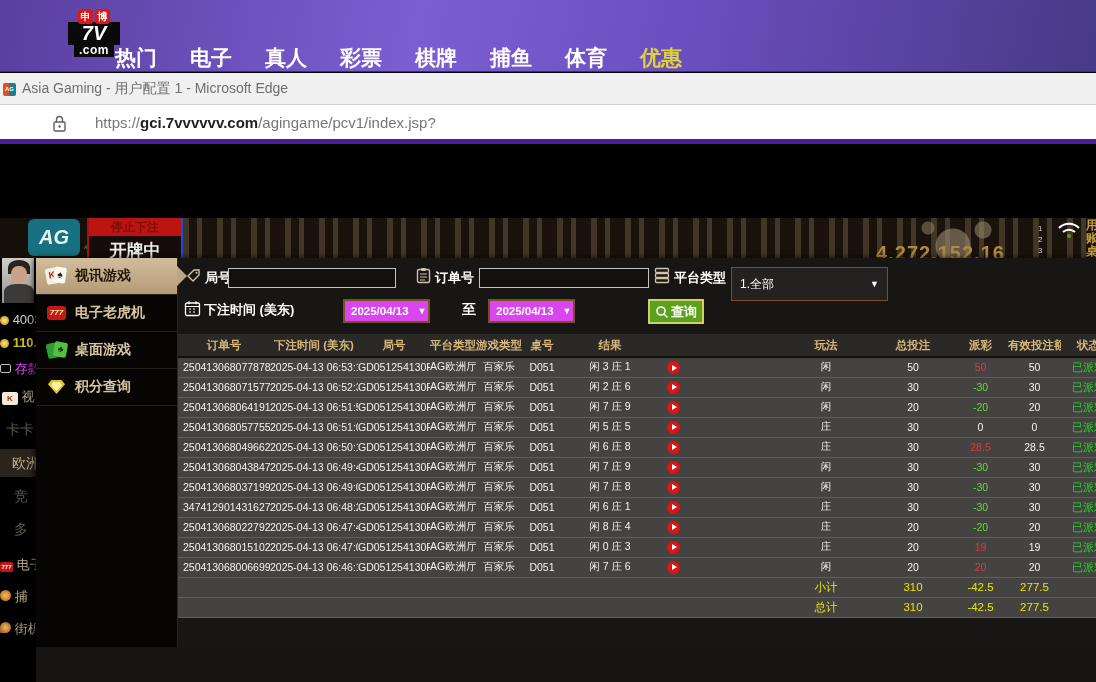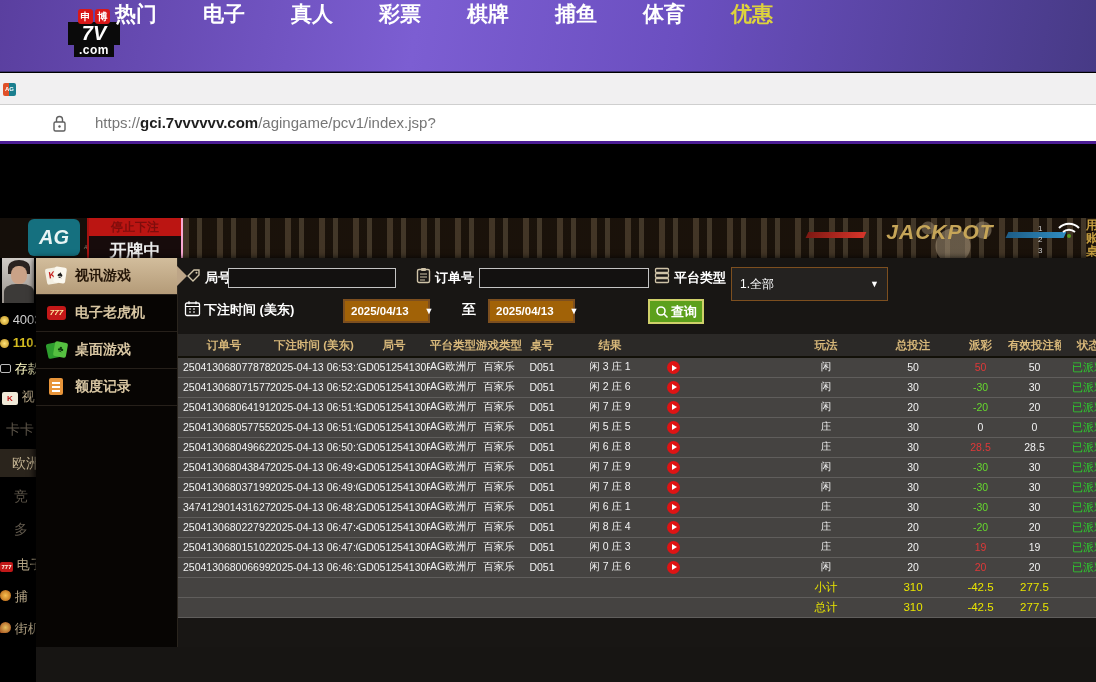--- a/index.html
+++ b/index.html
@@ -11,35 +11,35 @@
     background:linear-gradient(100deg,#5a3f9f 0%,#7c5ed2 38%,#6b4fc0 62%,#473a86 100%);
     border-bottom:1px solid #3a2f6e; }
   .logo { position:absolute; left:74px; top:9px; width:40px; display:flex; flex-direction:column; align-items:center; }
   .logo-tiles { display:flex; gap:2px; margin-bottom:-2px; position:relative; z-index:2; }
   .logo-tile { width:15px; height:15px; background:#d91818; border-radius:3px; color:#fff;
     font-size:10px; font-weight:bold; display:flex; align-items:center; justify-content:center; }
   .logo-main { background:#0a0a0a; color:#fff; font-weight:bold; font-style:italic;
     font-size:20px; line-height:23px; width:52px; text-align:center; }
   .logo-com { background:#0a0a0a; color:#fff; font-weight:bold; font-size:12px; line-height:10px;
     width:40px; text-align:center; letter-spacing:.5px; padding-bottom:2px; }
-  .nav-items { position:absolute; left:115px; top:0; height:72px; display:flex; align-items:flex-start; gap:46px; }
+  .nav-items { position:absolute; left:115px; top:0; height:72px; display:flex; align-items:flex-end; gap:33px; }
   .nav-item { color:#fff; font-size:21px; font-weight:bold; cursor:pointer; }
   .nav-item.hl { color:#ded33c; }
 
   
   #titlebar { position:absolute; left:0; top:73px; width:1096px; height:32px;
     background:#f1f0f1; border-bottom:1px solid #cfcfcf; }
   .favicon { position:absolute; left:3px; top:10px; width:13px; height:13px; border-radius:2px;
     background:linear-gradient(90deg,#e05028 50%,#1b7f8f 50%); color:#fff; font-size:6px;
     font-weight:bold; text-align:center; line-height:13px; }
   .win-title { position:absolute; left:22px; top:7px; font-size:14px; color:#6e6e6e; }
 
   
   #urlbar { position:absolute; left:0; top:105px; width:1096px; height:39px;
-    background:#fff; border-bottom:3px solid #4c1d95; }
+    background:#fff; border-bottom:5px solid #4c1d95; }
   .lock { position:absolute; left:52px; top:10px; }
   .url-text { position:absolute; left:95px; top:9px; font-size:15px; color:#767676; }
   .url-text b { color:#1f1f1f; font-weight:bold; }
 
   
   #page { position:absolute; left:0; top:144px; width:1096px; height:538px; background:#000; }
 
   
   #stage { position:absolute; left:0; top:74px; width:1096px; height:40px; background:#150f0a; }
   .streaks { position:absolute; left:183px; top:0; width:913px; height:40px; opacity:.85;
@@ -48,21 +48,21 @@
       radial-gradient(circle 9px at 800px 12px, rgba(190,170,140,.5) 0 8px, transparent 9px),
       radial-gradient(circle 7px at 745px 10px, rgba(190,170,140,.45) 0 6px, transparent 7px),
       repeating-linear-gradient(90deg, rgba(120,100,75,.5) 0 6px, rgba(20,12,6,.1) 6px 14px, rgba(160,140,110,.35) 14px 19px, rgba(15,8,4,.1) 19px 34px);
     background-color:#1d140c; }
   .ag-logo { position:absolute; left:28px; top:1px; width:52px; height:37px; background:#15707f;
     border-radius:6px; color:#e8f4f4; font-weight:bold; font-style:italic; font-size:20px;
     display:flex; align-items:center; justify-content:center; }
   .ag-orange { position:absolute; left:20px; top:20px; width:16px; height:16px; background:#d97414; z-index:-1; }
   .ag-sub { position:absolute; left:84px; top:26px; font-size:5px; color:#8a7f6e; font-style:italic; letter-spacing:.5px; }
   .stop-panel { position:absolute; left:87px; top:0; width:96px; height:62px;
-    background:#170b0b; border-left:2px solid #a41210; border-right:2px solid #f9a8d4; }
+    background:#170b0b; border-left:2px solid #a41210; border-right:2px solid #1d4ed8; }
   .stop-banner { height:18px; background:#bb1512; color:#7e0d0c; font-weight:bold; font-size:12px;
     text-align:center; line-height:18px; }
   .dealing { color:#ececec; font-weight:bold; font-size:17px; text-align:center; margin-top:3px; }
   .jackpot { position:absolute; left:855px; top:2px; width:170px; text-align:center;
     color:#c6a558; font-weight:bold; font-style:italic; font-size:21px; letter-spacing:1px; }
   .jp-bar-l { position:absolute; left:-48px; top:12px; width:58px; height:6px;
     background:linear-gradient(90deg,#7e1812,#d8352a); transform:skewX(-25deg); }
   .jp-bar-r { position:absolute; right:-40px; top:12px; width:58px; height:6px;
     background:linear-gradient(90deg,#1d5d87,#2f8cc0); transform:skewX(-25deg); }
   .jp-value { position:absolute; left:848px; top:24px; width:185px; text-align:center;
@@ -120,23 +120,23 @@
     box-shadow:0 4px 0 #fff, 0 8px 0 #fff; }
 
   
   .content { position:relative; flex:1; background:#181614; }
   .flabel { position:absolute; color:#fff; font-size:13px; font-weight:bold; white-space:nowrap; }
   .finput { position:absolute; height:20px; background:#131110; border:1px solid #c4c4c4; color:#eee;
     font-size:12px; padding:0 4px; outline:none; }
   .fselect { position:absolute; height:22px; background:#242220; border:1px solid #7d4f1f; color:#fff;
     font-size:12px; display:flex; align-items:center; padding:16px 8px; cursor:pointer; }
   .fselect .arr, .datebtn .arr { margin-left:auto; font-size:9px; color:#fff; }
-  .datebtn { position:absolute; height:24px; width:87px; background:#a16207; border:2px solid #7d4f1f;
+  .datebtn { position:absolute; height:24px; width:87px; background:#d946ef; border:2px solid #7d4f1f;
     color:#fff; font-size:11.5px; font-weight:bold; display:flex; align-items:center;
-    padding:0 6px; gap:16px; cursor:pointer; }
+    padding:0 6px; gap:9px; cursor:pointer; }
   .searchbtn { position:absolute; height:25px; width:56px; background:#5ca01c; border:2px solid #cfd06a;
     color:#fff; font-size:13px; font-weight:bold; display:flex; align-items:center; justify-content:center;
     gap:2px; cursor:pointer; }
   .fico { position:absolute; }
 
   
   #tablewrap { position:absolute; left:0; top:76px; width:940px; }
   table { border-collapse:collapse; table-layout:fixed; width:938px; }
   thead th { background:#2b2927; color:#d8b87a; font-size:11.5px; font-weight:bold; height:23px;
     border-bottom:2px solid #121008; white-space:nowrap; overflow:hidden; }
@@ -169,20 +169,21 @@
     <span class="nav-item">彩票</span>
     <span class="nav-item">棋牌</span>
     <span class="nav-item">捕鱼</span>
     <span class="nav-item">体育</span>
     <span class="nav-item hl">优惠</span>
   </div>
 </div>
 
 <div id="titlebar">
   <span class="favicon">AG</span>
+  <span class="win-title">Asia Gaming - 用户配置 1 - Microsoft Edge</span>
 </div>
 
 <div id="urlbar">
   <svg class="lock" width="15" height="18" viewBox="0 0 15 18">
     <rect x="2" y="7" width="11" height="9" rx="1.5" fill="none" stroke="#5f5f5f" stroke-width="1.4"></rect>
     <path d="M4.5 7 V4.5 a3 3 0 0 1 6 0 V7" fill="none" stroke="#5f5f5f" stroke-width="1.4"></path>
     <circle cx="7.5" cy="11.5" r="1.2" fill="#5f5f5f"></circle>
   </svg>
   <span class="url-text"><span>https://</span><b>gci.7vvvvvv.com</b><span>/agingame/pcv1/index.jsp?</span></span>
 </div>
@@ -191,24 +192,21 @@
 
   <div id="stage">
     <div class="streaks"></div>
     <div class="ag-orange"></div>
     <div class="ag-logo">AG</div>
     <div class="ag-sub">ASIA GAMING</div>
     <div class="stop-panel">
       <div class="stop-banner">停止下注</div>
       <div class="dealing">开牌中</div>
     </div>
-    <div class="jackpot"><span>JACKPOT</span>
-      <span class="jp-bar-l"></span>
-      <span class="jp-bar-r"></span>
-    </div>
+    <div class="jp-value">4,272,152.16</div>
     <div class="seat-nums">1<br>2<br>3</div>
     <svg class="wifi" width="26" height="20" viewBox="0 0 26 20">
       <path d="M3 8 a14 14 0 0 1 20 0" fill="none" stroke="#fff" stroke-width="2"></path>
       <path d="M7 12 a9 9 0 0 1 12 0" fill="none" stroke="#fff" stroke-width="2"></path>
       <circle cx="13" cy="16" r="2" fill="#5a9e1c"></circle>
     </svg>
     <div class="stage-labels">
       <div>用户名</div>
       <div>账户余</div>
       <div>桌台额</div>
@@ -216,21 +214,21 @@
   </div>
 
   <div id="leftstrip">
     <div class="avatar">
         <div class="hair"></div>
         <div class="face"></div>
         <div class="body"></div>
       </div>
     <div class="ls" style="left:0;top:168px;color:#cfcfcf;"><span class="coin"></span> <span>4003</span></div>
     <div class="ls" style="left:0;top:191px;color:#d4bc20;font-weight:bold;"><span class="coin"></span> <span>110.</span></div>
-    <div class="ls" style="left:0;top:216px;color:#fef9c3;"><span style="display:inline-block;width:11px;height:9px;border:1.5px solid #bbb;border-radius:2px;"></span> <span>存款</span></div>
+    <div class="ls" style="left:0;top:216px;color:#d946ef;"><span style="display:inline-block;width:11px;height:9px;border:1.5px solid #bbb;border-radius:2px;"></span> <span>存款</span></div>
     <div class="ls" style="left:2px;top:244px;"><span class="mini-cards">K</span> <span>视</span></div>
     <div class="ls" style="left:6px;top:277px;color:#5f574b;font-size:14px;"><span>卡卡</span></div>
     <div class="hlrow"></div>
     <div class="ls" style="left:12px;top:311px;color:#c8b896;font-size:14px;"><span>欧洲</span></div>
     <div class="ls" style="left:14px;top:344px;color:#5f574b;font-size:14px;"><span>竞</span></div>
     <div class="ls" style="left:14px;top:377px;color:#5f574b;font-size:14px;"><span>多</span></div>
     <div class="ls" style="left:0;top:412px;"><span class="mini-777">777</span> <span>电子</span></div>
     <div class="ls" style="left:0;top:444px;"><span class="fish-dot"></span> <span>捕</span></div>
     <div class="ls" style="left:0;top:476px;"><span class="palette-dot"></span> <span>街机</span></div>
   </div>
@@ -253,23 +251,23 @@
         </div>
         <div class="menu-item">
           <span class="mi-ico">
               <span class="ico-tbl-a"></span>
               <span class="ico-tbl-b">♣</span>
             </span>
           <span>桌面游戏</span>
         </div>
         <div class="menu-item">
           <span class="mi-ico">
-              <span class="ico-doc"></span>
+              <span class="ico-gem"></span>
             </span>
-          <span>额度记录</span>
+          <span>积分查询</span>
         </div>
       </div>
 
       <div class="content">
 
         <svg class="fico" style="left:8px;top:10px;" width="16" height="16" viewBox="0 0 16 16">
           <path d="M2 8 L8 2 h5 v5 L7 13 Z" fill="none" stroke="#cfc3a8" stroke-width="1.4"></path>
             <circle cx="10.5" cy="4.8" r="1" fill="#cfc3a8"></circle>
         </svg>
         <span class="flabel" style="left:27px;top:11px;">局号</span>

